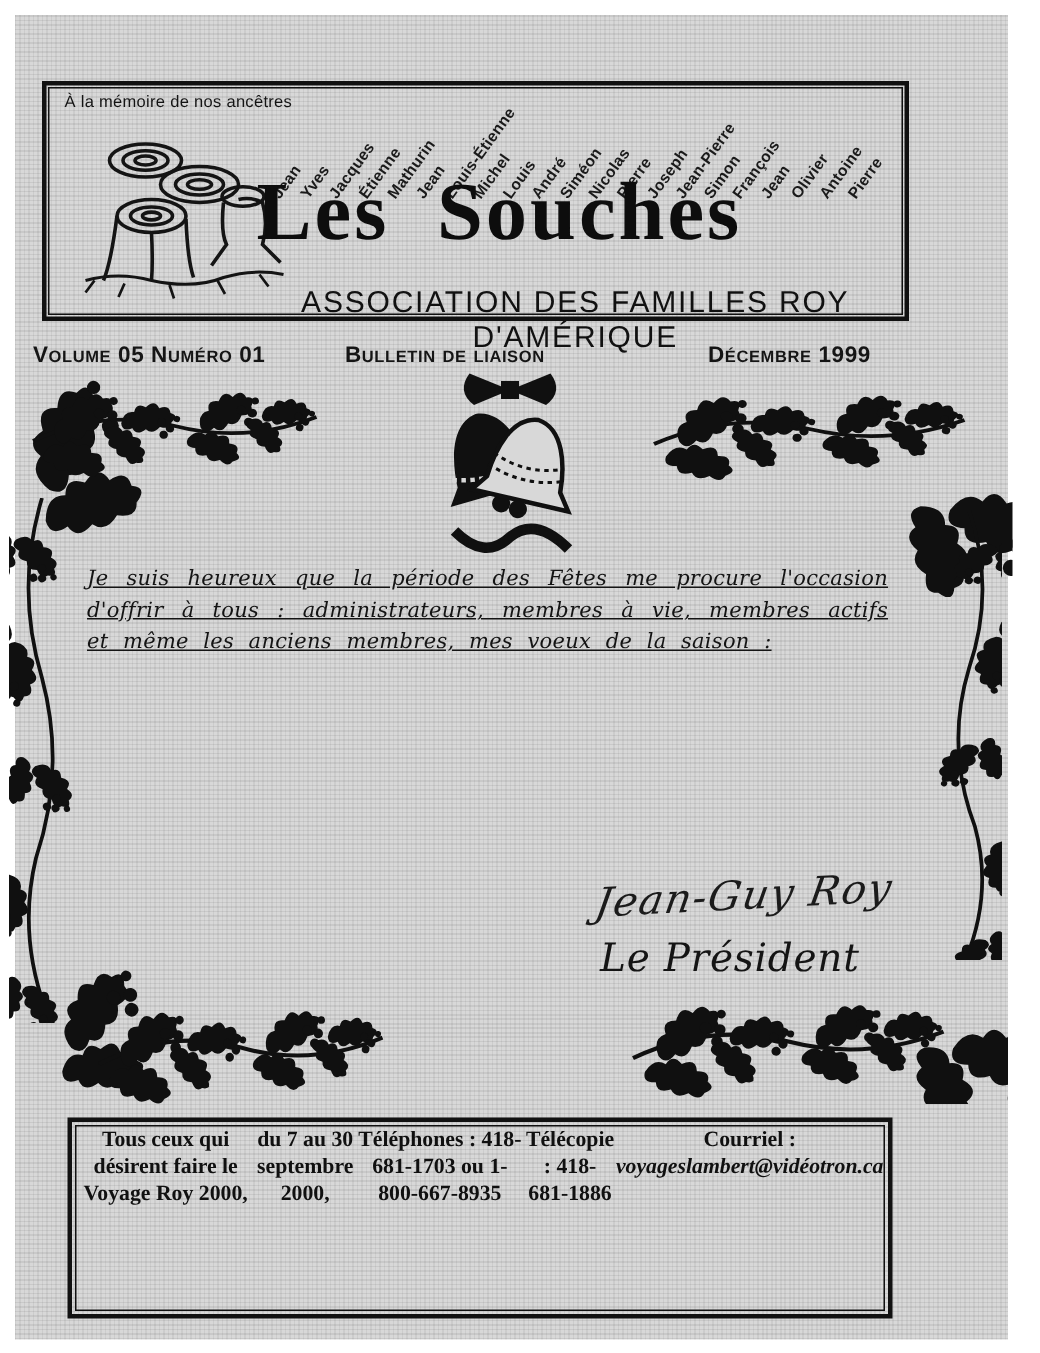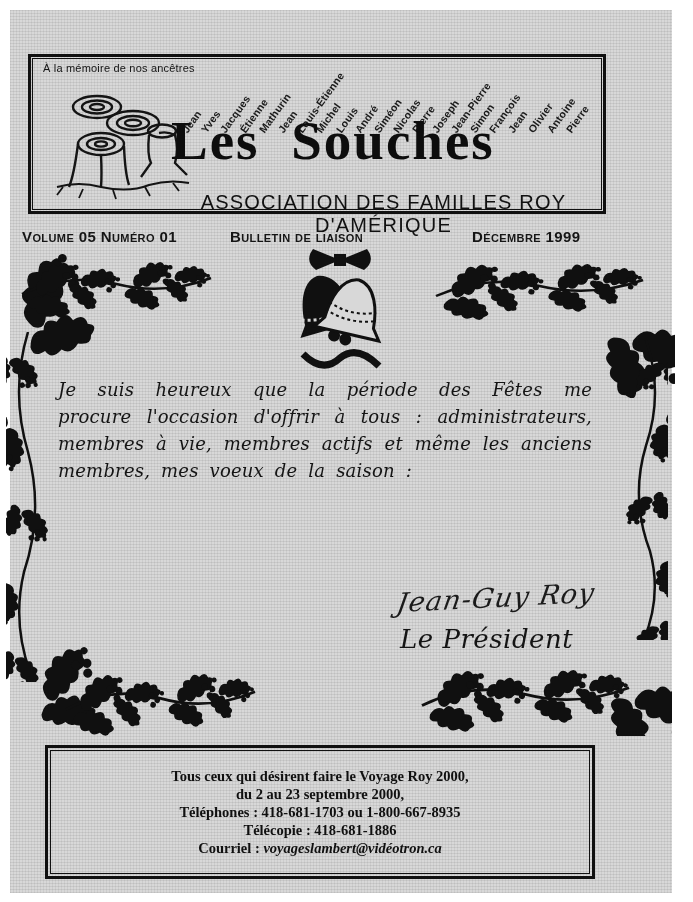--- a/index.html
+++ b/index.html
@@ -26,36 +26,36 @@
   .subtitle{position:absolute;left:140px;top:134px;width:425px;text-align:center;
             font-size:20px;letter-spacing:1.2px;color:#111;}
   
   .issue-line span{position:absolute;top:218px;font-weight:bold;font-size:15px;
                    font-variant:small-caps;letter-spacing:.4px;color:#151515;}
   .iss-vol{left:12px;} .iss-bul{left:220px;} .iss-date{left:462px;}
   
   .deco{position:absolute;color:#101010;}
   
   .script-par{position:absolute;left:48px;width:534px;
-       font-family:"DejaVu Serif",serif;font-style:italic;font-size:18px;
+       font-family:"DejaVu Serif",serif;font-style:italic;font-size:14px;
        line-height:1.5;text-align:justify;color:#141414;letter-spacing:.2px;
-       word-spacing:5px;}
+       word-spacing:5px;text-decoration:underline;}
   .par1{top:366px;} .par2{top:480px;}
   .signature{position:absolute;left:388px;top:572px;width:200px;
        font-family:"DejaVu Serif",serif;font-style:italic;font-size:27px;
        transform:skewX(-12deg) rotate(-3deg);letter-spacing:1px;color:#1b1b1b;
        white-space:nowrap;}
   .sig-title{position:absolute;left:390px;top:614px;
        font-family:"DejaVu Serif",serif;font-style:italic;font-size:26px;
        letter-spacing:.5px;color:#141414;}
   
   .notice-box{position:absolute;left:35px;top:735px;width:540px;height:124px;
               border:3px solid #111;padding:2px;background:transparent;}
   .notice-inner{width:100%;height:100%;border:1.5px solid #111;box-sizing:border-box;
-                display:flex;flex-direction:column;justify-content:center;
+                display:flex;flex-direction:row;justify-content:center;
                 text-align:center;font-family:"Liberation Serif",serif;
                 font-weight:bold;font-size:14.5px;line-height:18px;color:#101010;}
   .notice-email-val{font-style:italic;}
 </style>
 </head>
 <body>
 
 <svg width="0" height="0" style="position:absolute">
   <defs>
     <path id="leaf" d="M1,11 Q5,3 11,6 Q14,0 19,5 Q26,1 27,8 Q34,7 33,13 Q38,16 32,19 Q30,24 24,20 Q18,24 15,19 Q8,22 7,16 Q0,17 1,11 Z"></path>
@@ -190,21 +190,21 @@
     <use href="#sprig" transform="translate(222,40) rotate(35) scale(1.9)" fill="currentColor"></use>
   </svg>
 
   <div class="script-par par1">Je suis heureux que la période des Fêtes me procure l'occasion d'offrir à tous : administrateurs, membres à vie, membres actifs et même les anciens membres, mes voeux de la saison :</div>
   <div class="signature">Jean-Guy Roy</div>
   <div class="sig-title">Le Président</div>
 
   <div class="notice-box">
     <div class="notice-inner">
       <div>Tous ceux qui désirent faire le Voyage Roy 2000,</div>
-      <div>du 2 au 23 septembre 2000,</div>
+      <div>du 7 au 30 septembre 2000,</div>
       <div>Téléphones : 418-681-1703 ou 1-800-667-8935</div>
       <div>Télécopie : 418-681-1886</div>
       <div>
         <span>Courriel : </span><span class="notice-email-val">voyageslambert@vidéotron.ca</span>
       </div>
     </div>
   </div>
 
 </div>
 

